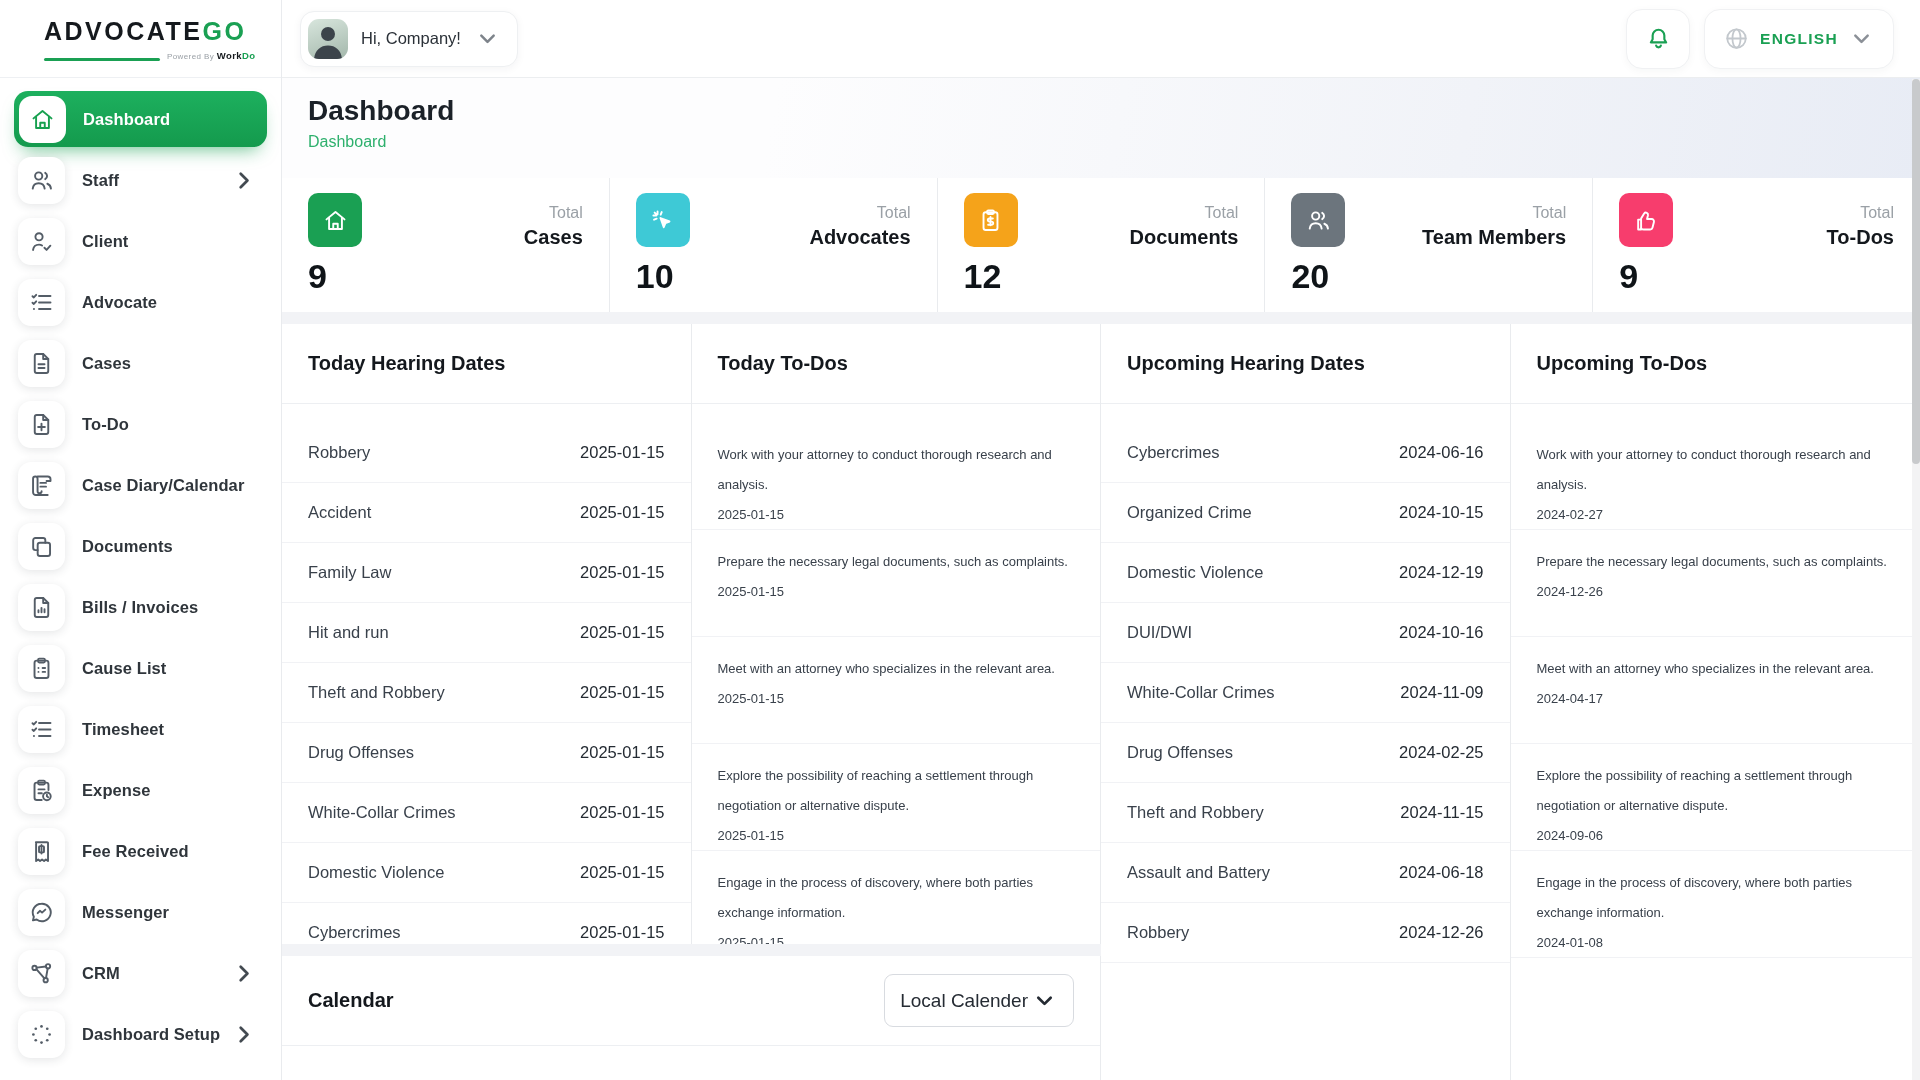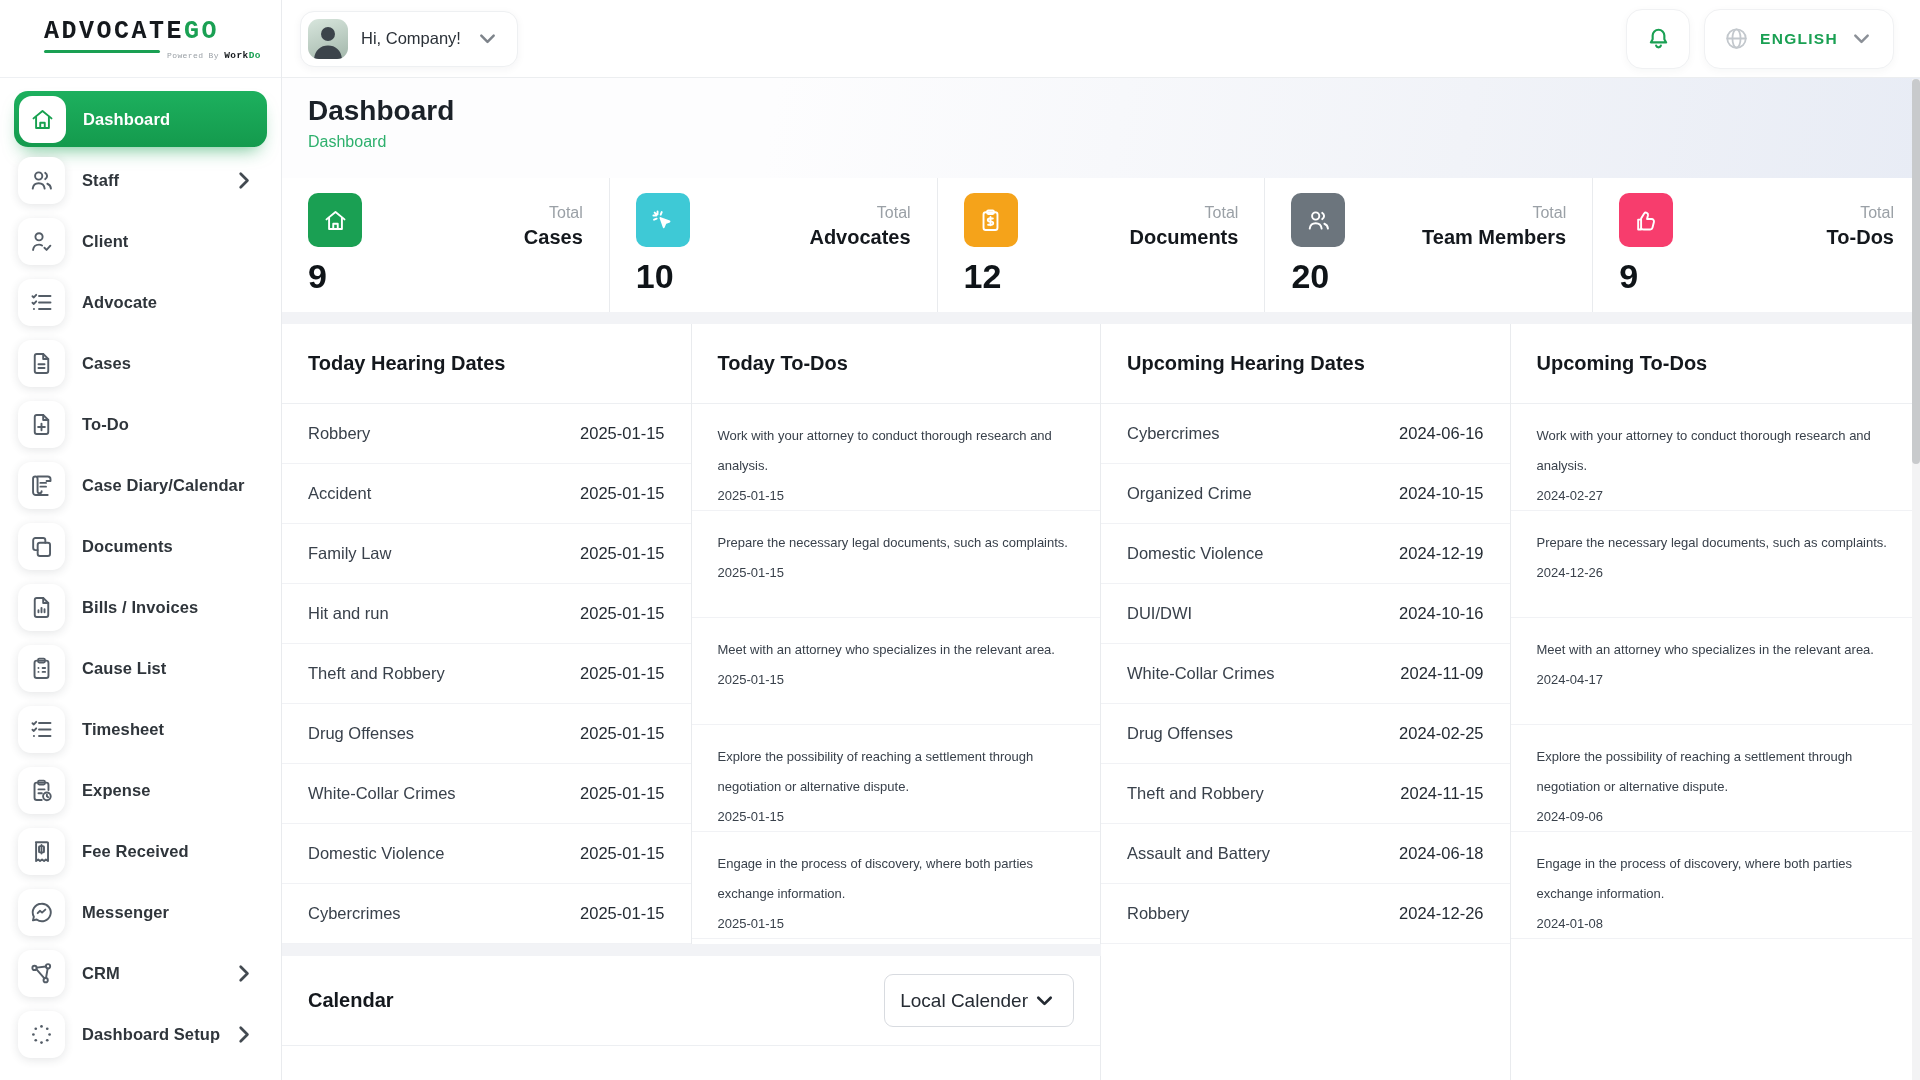--- a/index.html
+++ b/index.html
@@ -2,24 +2,24 @@
 <html><head>
 <meta charset="utf-8">
 <style>
   * { margin:0; padding:0; box-sizing:border-box; }
   html,body { width:1920px; height:1080px; overflow:hidden; }
   body { font-family:"Liberation Sans", sans-serif; background:#f2f3f6; color:#1b2128; }
   .app { display:flex; width:1920px; height:1080px; }
 
   
   .sidebar { width:282px; flex-shrink:0; background:#fff; border-right:1px solid #e9ebee; display:flex; flex-direction:column; }
-  .logo { height:78px; border-bottom:1px solid #eef0f3; display:flex; flex-direction:column; justify-content:center; padding-left:44px;font-family:Liberation Mono, monospace; }
+  .logo { height:78px; border-bottom:1px solid #eef0f3; display:flex; flex-direction:column; justify-content:center; padding-left:44px; }
   .logo-text { font-size:25px; font-weight:800; letter-spacing:2.5px; color:#15191d; }
   .logo-text .accent { color:#1aa053; }
-  .logo-sub { display:flex; align-items:flex-start; gap:7px; margin-top:4px; }
+  .logo-sub { display:flex; align-items:flex-end; gap:7px; margin-top:4px; }
   .logo-line { width:116px; height:3px; background:#1aa053; border-radius:2px; }
   .powered { font-size:8px; color:#9aa0a6; letter-spacing:.4px; white-space:nowrap; }
   .powered b { color:#15191d; font-size:9.5px; }
   .powered b .do { color:#1aa053; }
 
   .menu { flex:1; padding:16px 18px 4px; overflow:hidden; }
   .nav-item { position:relative; display:flex; align-items:center; height:47px; margin-bottom:14px; border-radius:14px; cursor:pointer; }
   .nav-icon { width:47px; height:47px; border-radius:13px; background:#fff; box-shadow:0 2px 10px rgba(40,50,60,.12); display:flex; align-items:center; justify-content:center; color:#545d67; flex-shrink:0; }
   .nav-icon svg { width:22px; height:22px; }
   .nav-label { margin-left:17px; font-size:16.5px; font-weight:700; color:#2f353b; letter-spacing:.1px; }
@@ -63,21 +63,21 @@
   .stat-labels { text-align:right; padding-top:3px;margin-top:8px; }
   .stat-total { display:block; font-size:16px; color:#9aa0a6; }
   .stat-name { display:block; font-size:20px; font-weight:700; color:#14181d; margin-top:4px; }
   .stat-value { font-size:34px; font-weight:700; color:#0f1418; margin-top:8px; }
 
   .body-cols { flex:1; min-height:0; display:flex; margin-top:12px; }
   .half { width:50%; display:flex; flex-direction:column; }
   .cols2 { display:flex; }
   .half.left  .cols2 { height:620px; flex-shrink:0; }
   .half.right .cols2 { flex:1; }
-  .panel { width:50%; background:#fff; border-right:1px solid #e9ebee; overflow:hidden; display:flex; flex-direction:column; }
+  .panel { width:50%; background:#fff; border-right:1px solid #e9ebee; overflow:hidden; display:flex; flex-direction:column;gap:19px; }
   .panel-head { height:80px; flex-shrink:0; display:flex; align-items:center; padding:0 26px; border-bottom:1px solid #edeff2; font-size:20px; font-weight:700; color:#14181d; }
   .h-row { height:60px; flex-shrink:0; display:flex; align-items:center; justify-content:space-between; padding:0 26px; border-bottom:1px solid #f1f2f5; font-size:16.5px; }
   .h-name { color:#39414b; }
   .h-date { color:#242b33; }
   .t-row { height:107px; flex-shrink:0; padding:17px 26px 0; border-bottom:1px solid #f1f2f5; font-size:13px; line-height:30px; }
   .t-text { color:#39414b; }
   .t-date { color:#39414b; }
 
   .calendar-panel { flex:1; margin-top:12px; background:#fff; border-right:1px solid #e9ebee; display:flex; flex-direction:column; overflow:hidden; }
   .cal-head { height:90px; flex-shrink:0; display:flex; align-items:center; justify-content:space-between; padding:0 26px; border-bottom:1px solid #edeff2; }

